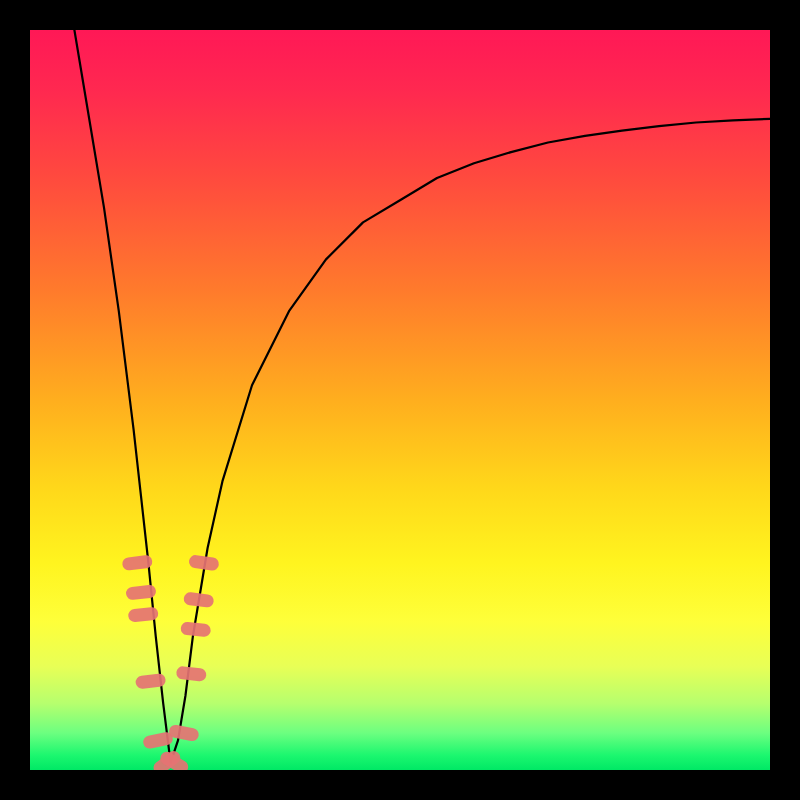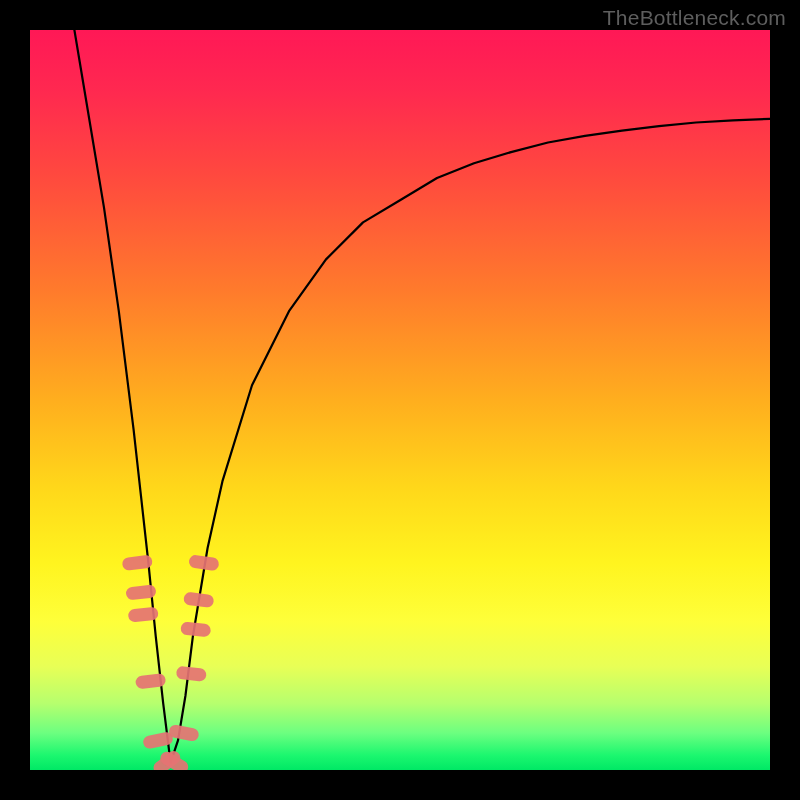--- a/index.html
+++ b/index.html
@@ -49,21 +49,20 @@
     font-size: 21px;
     font-weight: 500;
     letter-spacing: 0.2px;
     user-select: none;
   }
 </style>
 </head>
 <body>
 
 <div class="frame">
-  <div class="watermark">TheBottleneck.com</div>
 
   <div class="plot">
     <svg class="gradient" viewBox="0 0 740 740" preserveAspectRatio="none">
       <defs>
         <linearGradient id="bg-grad" x1="0" y1="0" x2="0" y2="1">
             <stop offset="0%" stop-color="#ff1856"></stop>
             <stop offset="8%" stop-color="#ff2850"></stop>
             <stop offset="20%" stop-color="#ff4a3e"></stop>
             <stop offset="35%" stop-color="#ff7a2c"></stop>
             <stop offset="50%" stop-color="#ffae1e"></stop>

